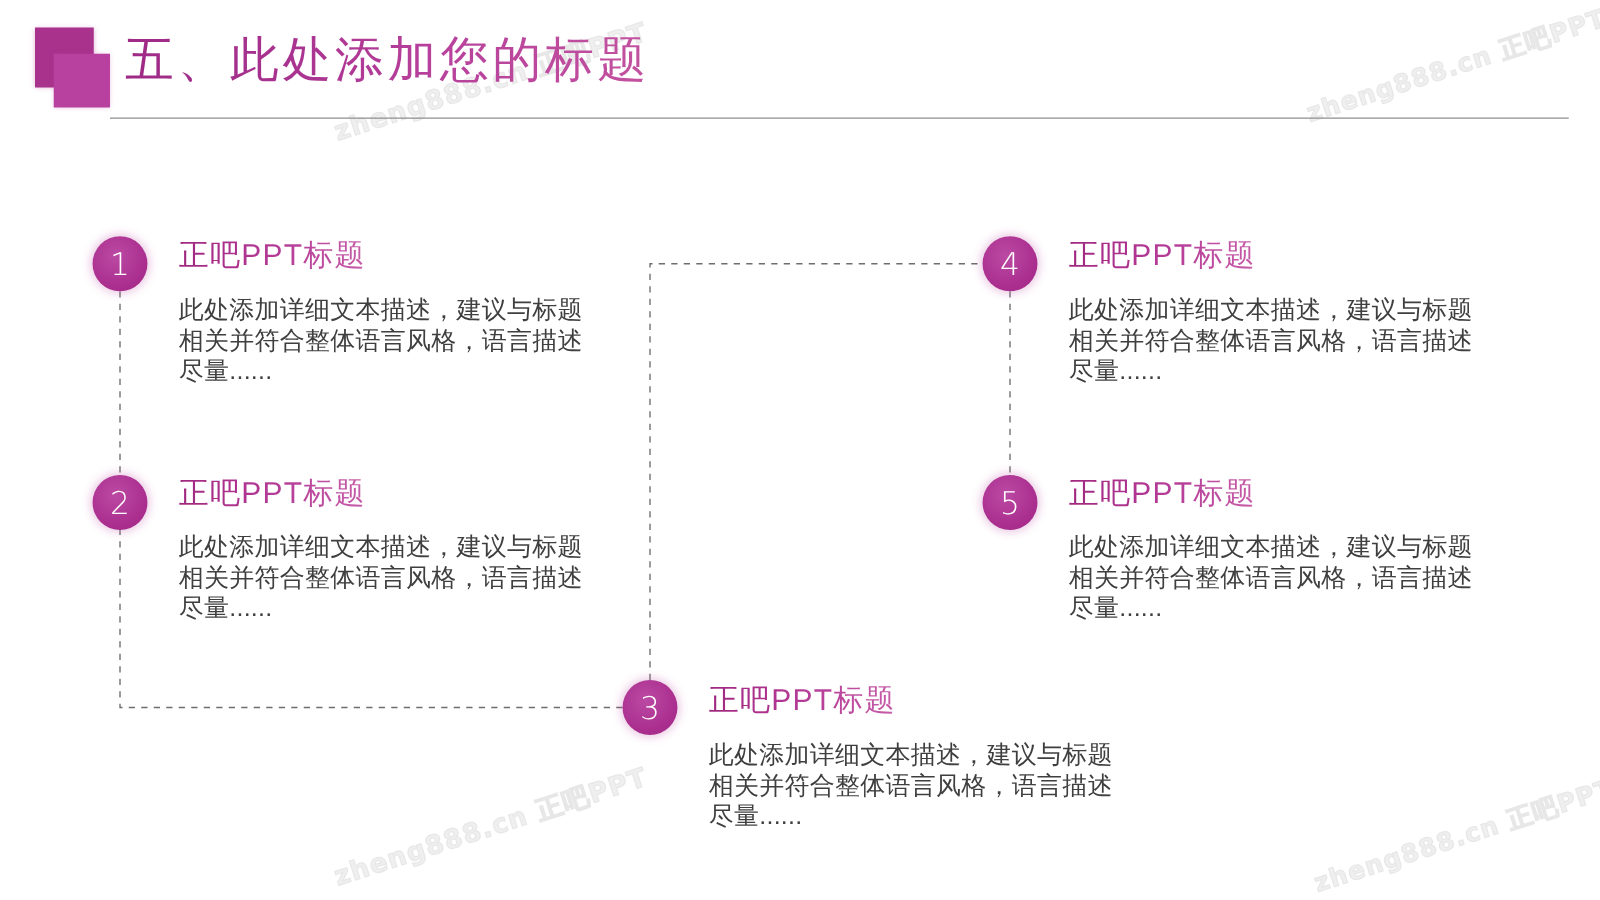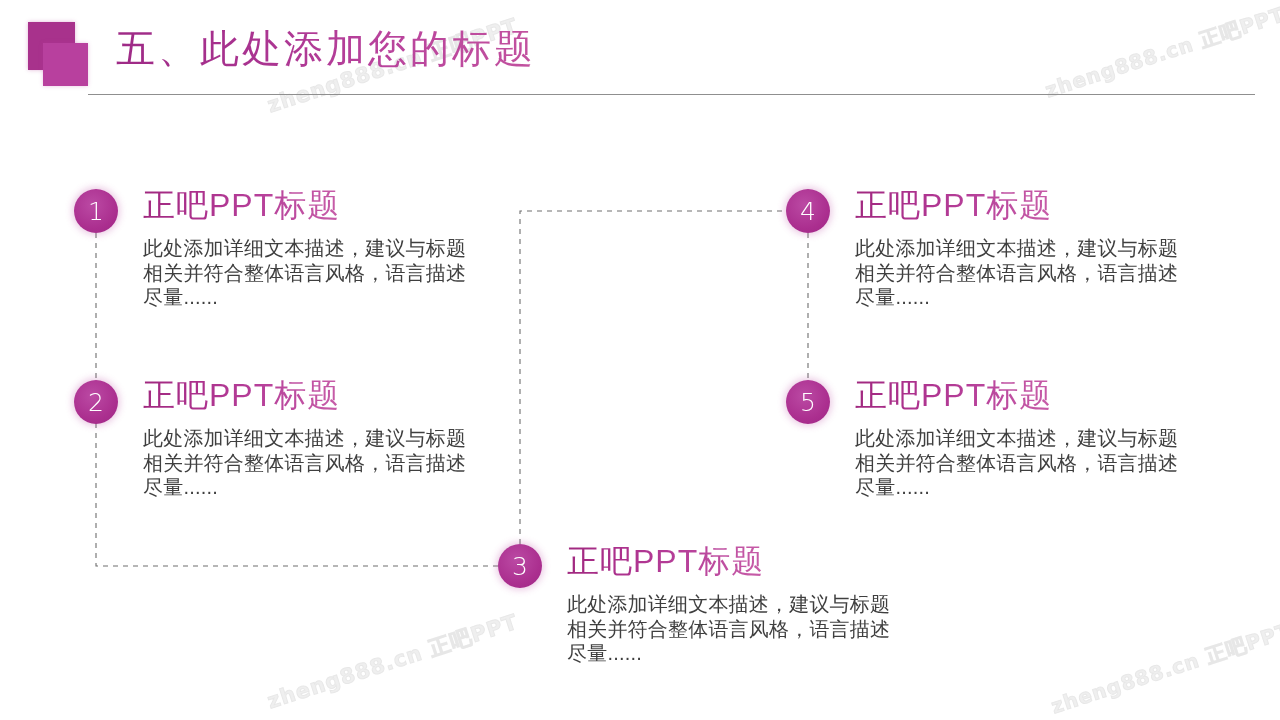--- a/index.html
+++ b/index.html
@@ -55,21 +55,21 @@
     box-shadow: 0 0 4px rgba(168,50,140,.35);
   }
   .sq-small {
     position: absolute; left: 43px; top: 43px;
     width: 45px; height: 43px;
     background: #b8409e;
     box-shadow: 0 0 4px rgba(184,64,158,.3);
   }
   .slide-title {
     position: absolute;
-    left: 116px; top: 24px;
+    left: 100px; top: 24px;
     font-size: 39px;
     line-height: 50px;
     letter-spacing: 3px;
     font-weight: 400;
     background: linear-gradient(90deg, #9e2a86 0%, #a8328f 30%, #b8429c 62%, #c2529f 100%);
     -webkit-background-clip: text;
     background-clip: text;
     color: transparent;
     white-space: nowrap;
   }
@@ -96,21 +96,21 @@
     font-family: "DejaVu Sans", sans-serif;
     font-weight: 300;
     display: flex;
     align-items: center;
     justify-content: center;
     line-height: 1;
     z-index: 5;
   }
   .item-head {
     position: absolute;
-    font-size: 32px;
+    font-size: 24px;
     line-height: 30px;
     letter-spacing: 1px;
     font-weight: 400;
     white-space: nowrap;
     background: linear-gradient(90deg, #a0287f 0%, #ab308c 25%, #b63f99 58%, #c75da8 100%);
     -webkit-background-clip: text;
     background-clip: text;
     color: transparent;
   }
   .item-body {

